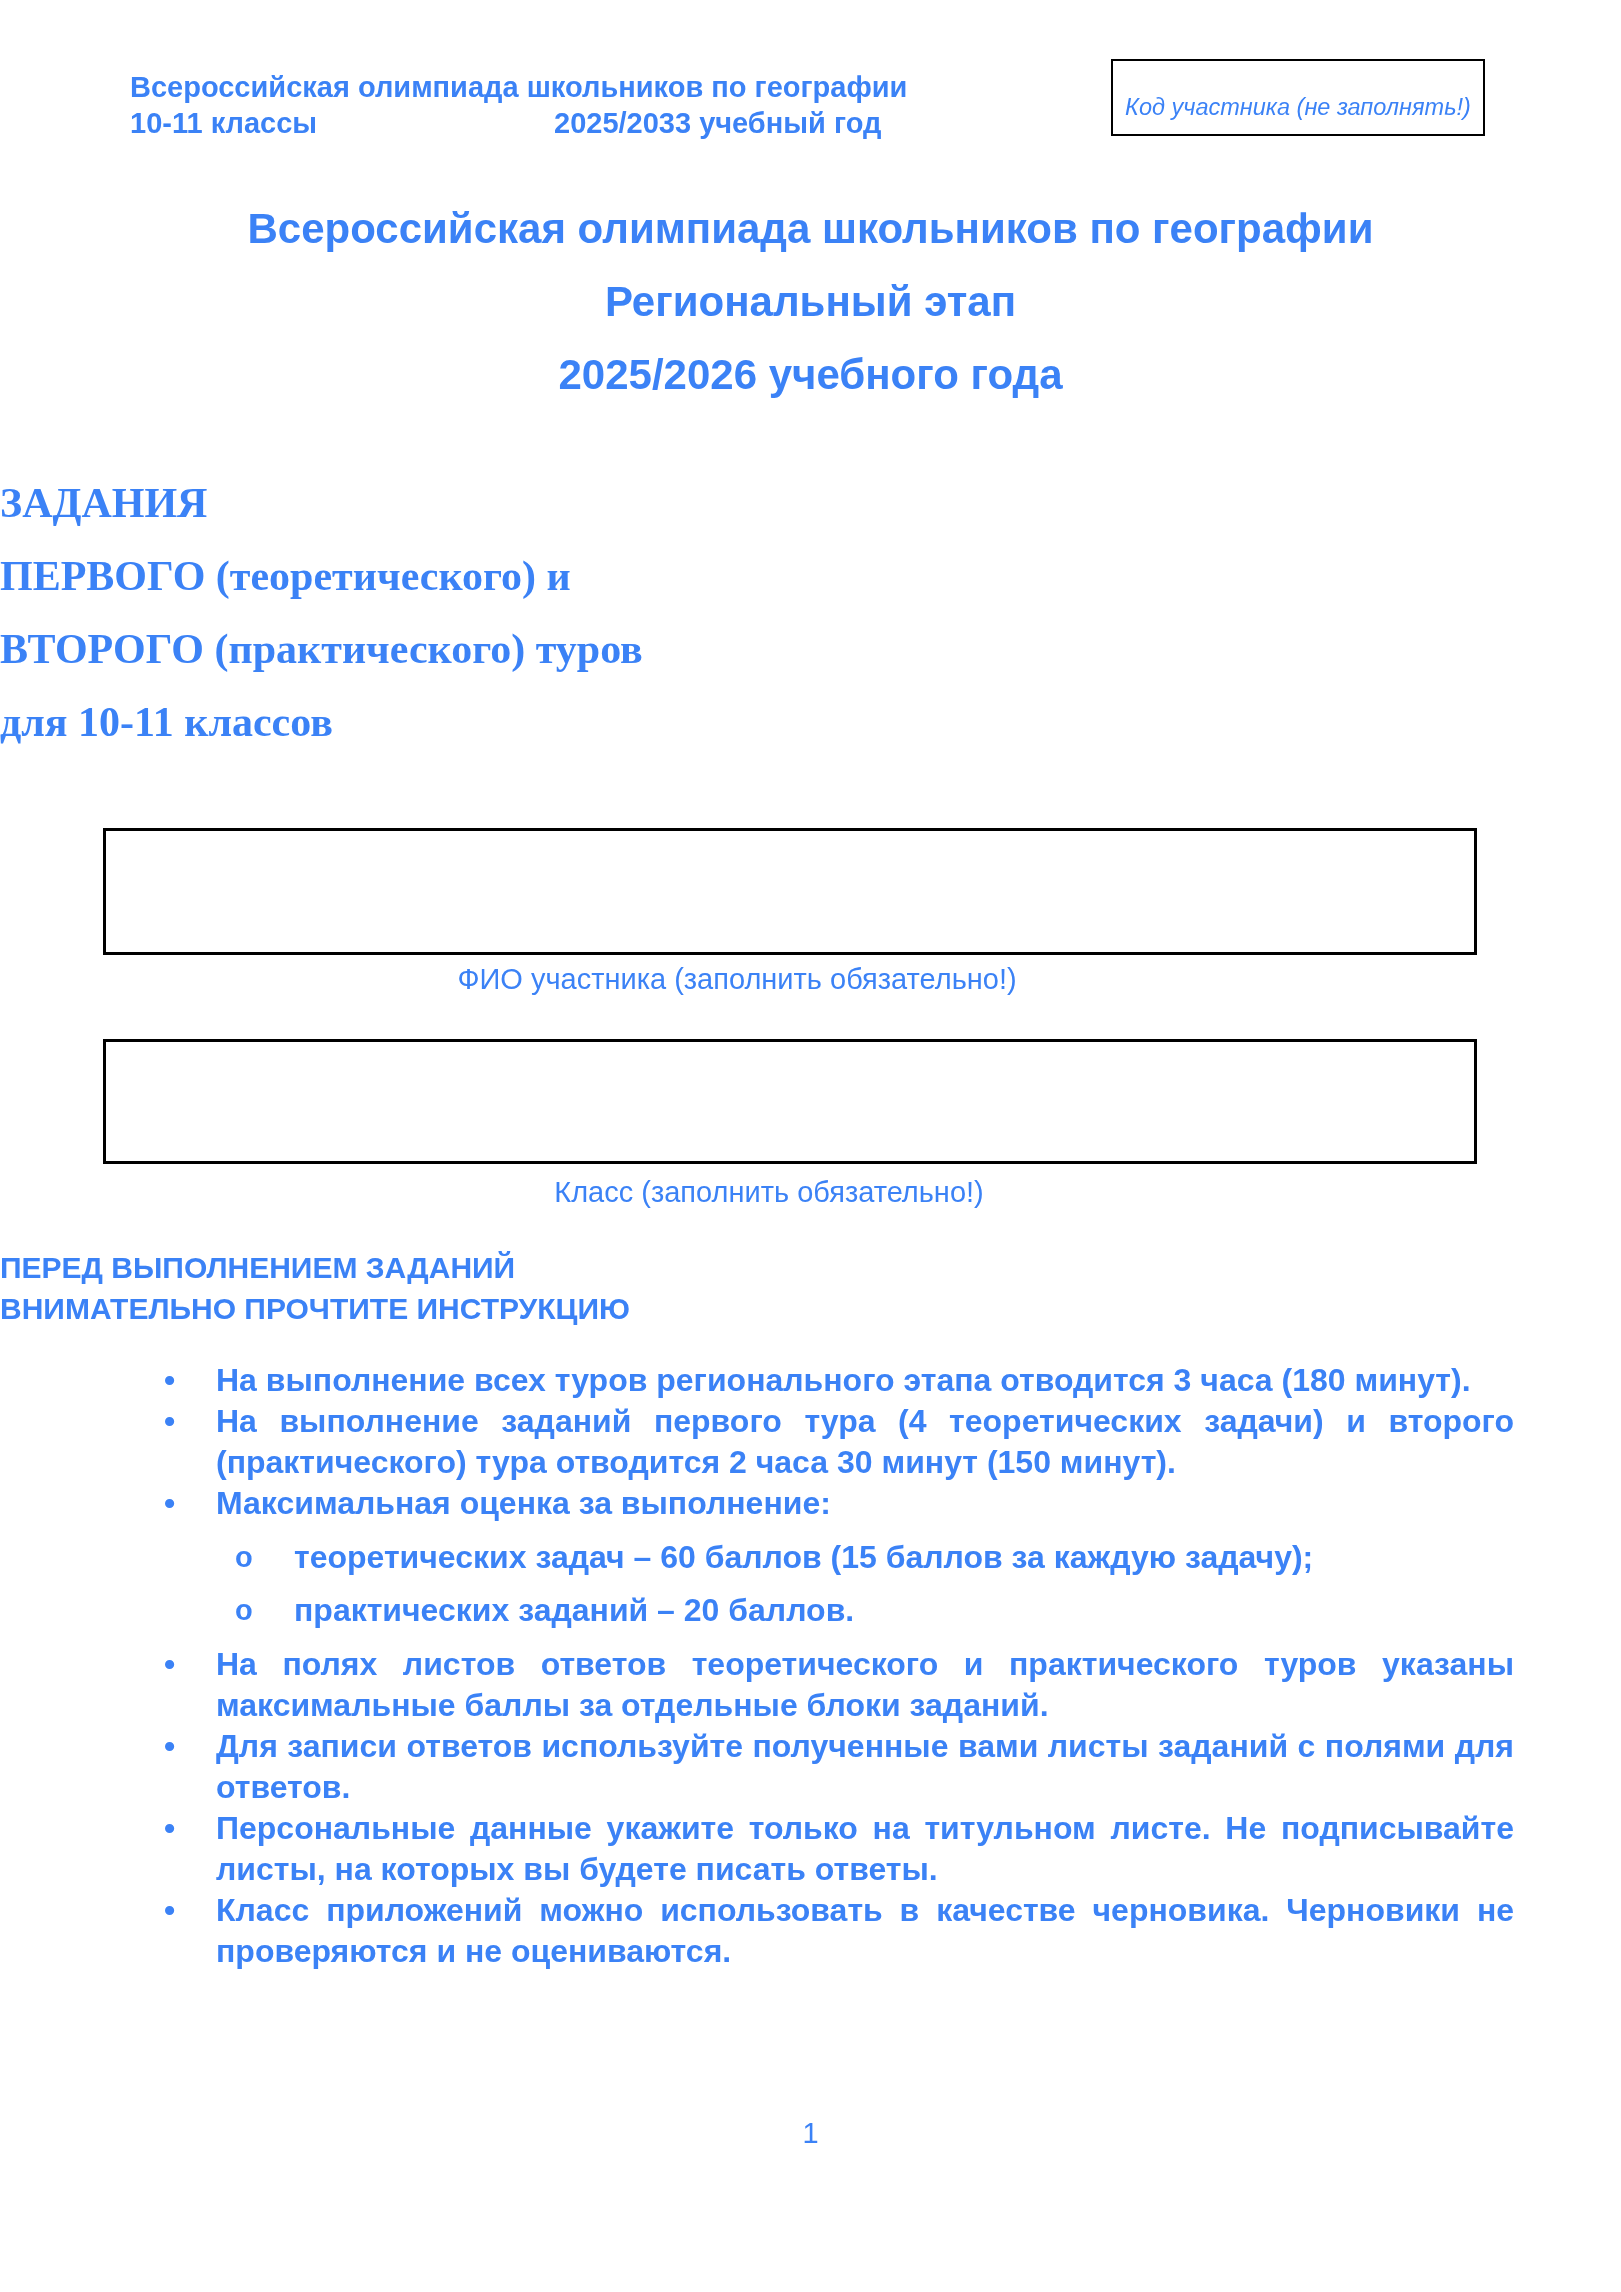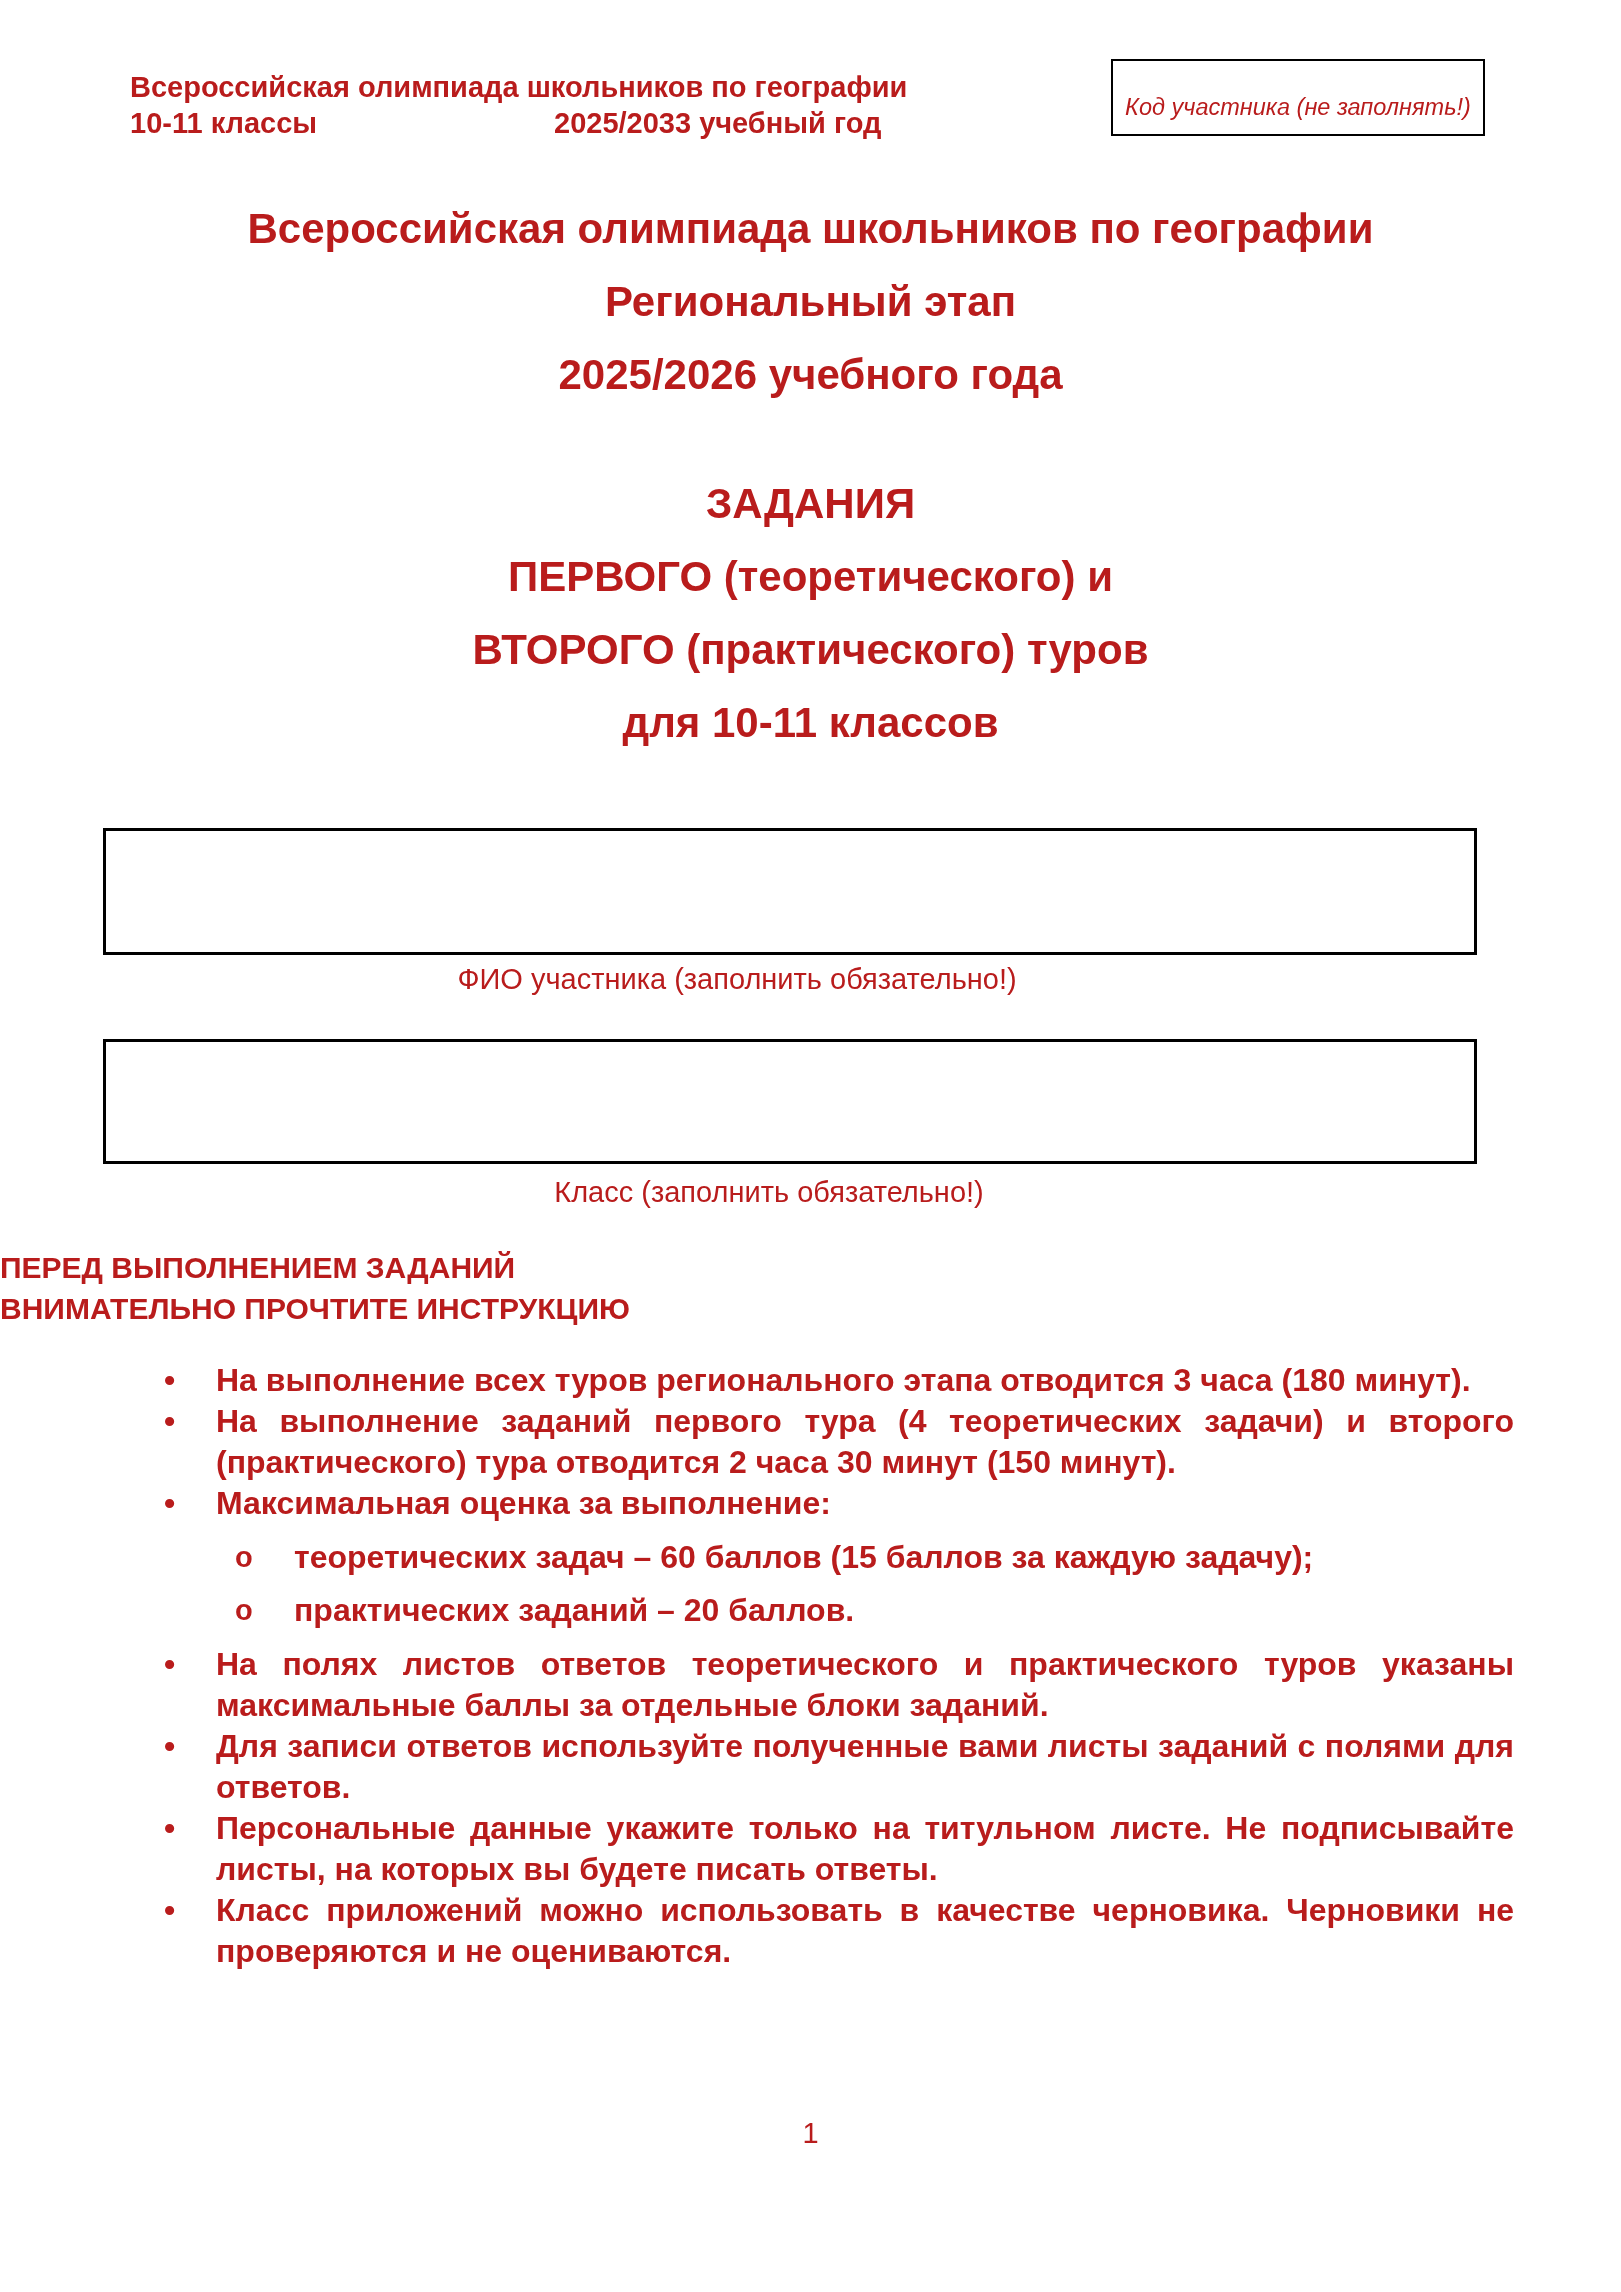--- a/index.html
+++ b/index.html
@@ -1,21 +1,21 @@
 <!DOCTYPE html>
 <html><head>
 <meta charset="utf-8">
 <style>
   html, body { margin: 0; padding: 0; background: #888; }
   .page {
     position: relative;
     width: 1621px;
     height: 2293px;
     background: #ffffff;
-    color: #b91c1c;
+    color: #3b82f6;
     font-family: "Liberation Sans", sans-serif;
     overflow: hidden;
     margin: 0 auto;
   }
   
   .header-left {
     position: absolute;
     left: 130px;
     top: 69px;
     font-size: 29px;
@@ -52,24 +52,24 @@
     text-align: center;
     font-size: 42px;
     font-weight: bold;
     line-height: 73px;
   }
   .subtitle-block {
     position: absolute;
     left: 0;
     top: 467px;
     width: 1621px;
-    text-align: center;
     font-size: 42px;
     font-weight: bold;
     line-height: 73px;
+    font-family: Liberation Serif, serif;
   }
   
   .field-box {
     position: absolute;
     left: 103px;
     width: 1374px;
     border: 3.9px solid #000;
     box-sizing: border-box;
     background: #fff;
   }

